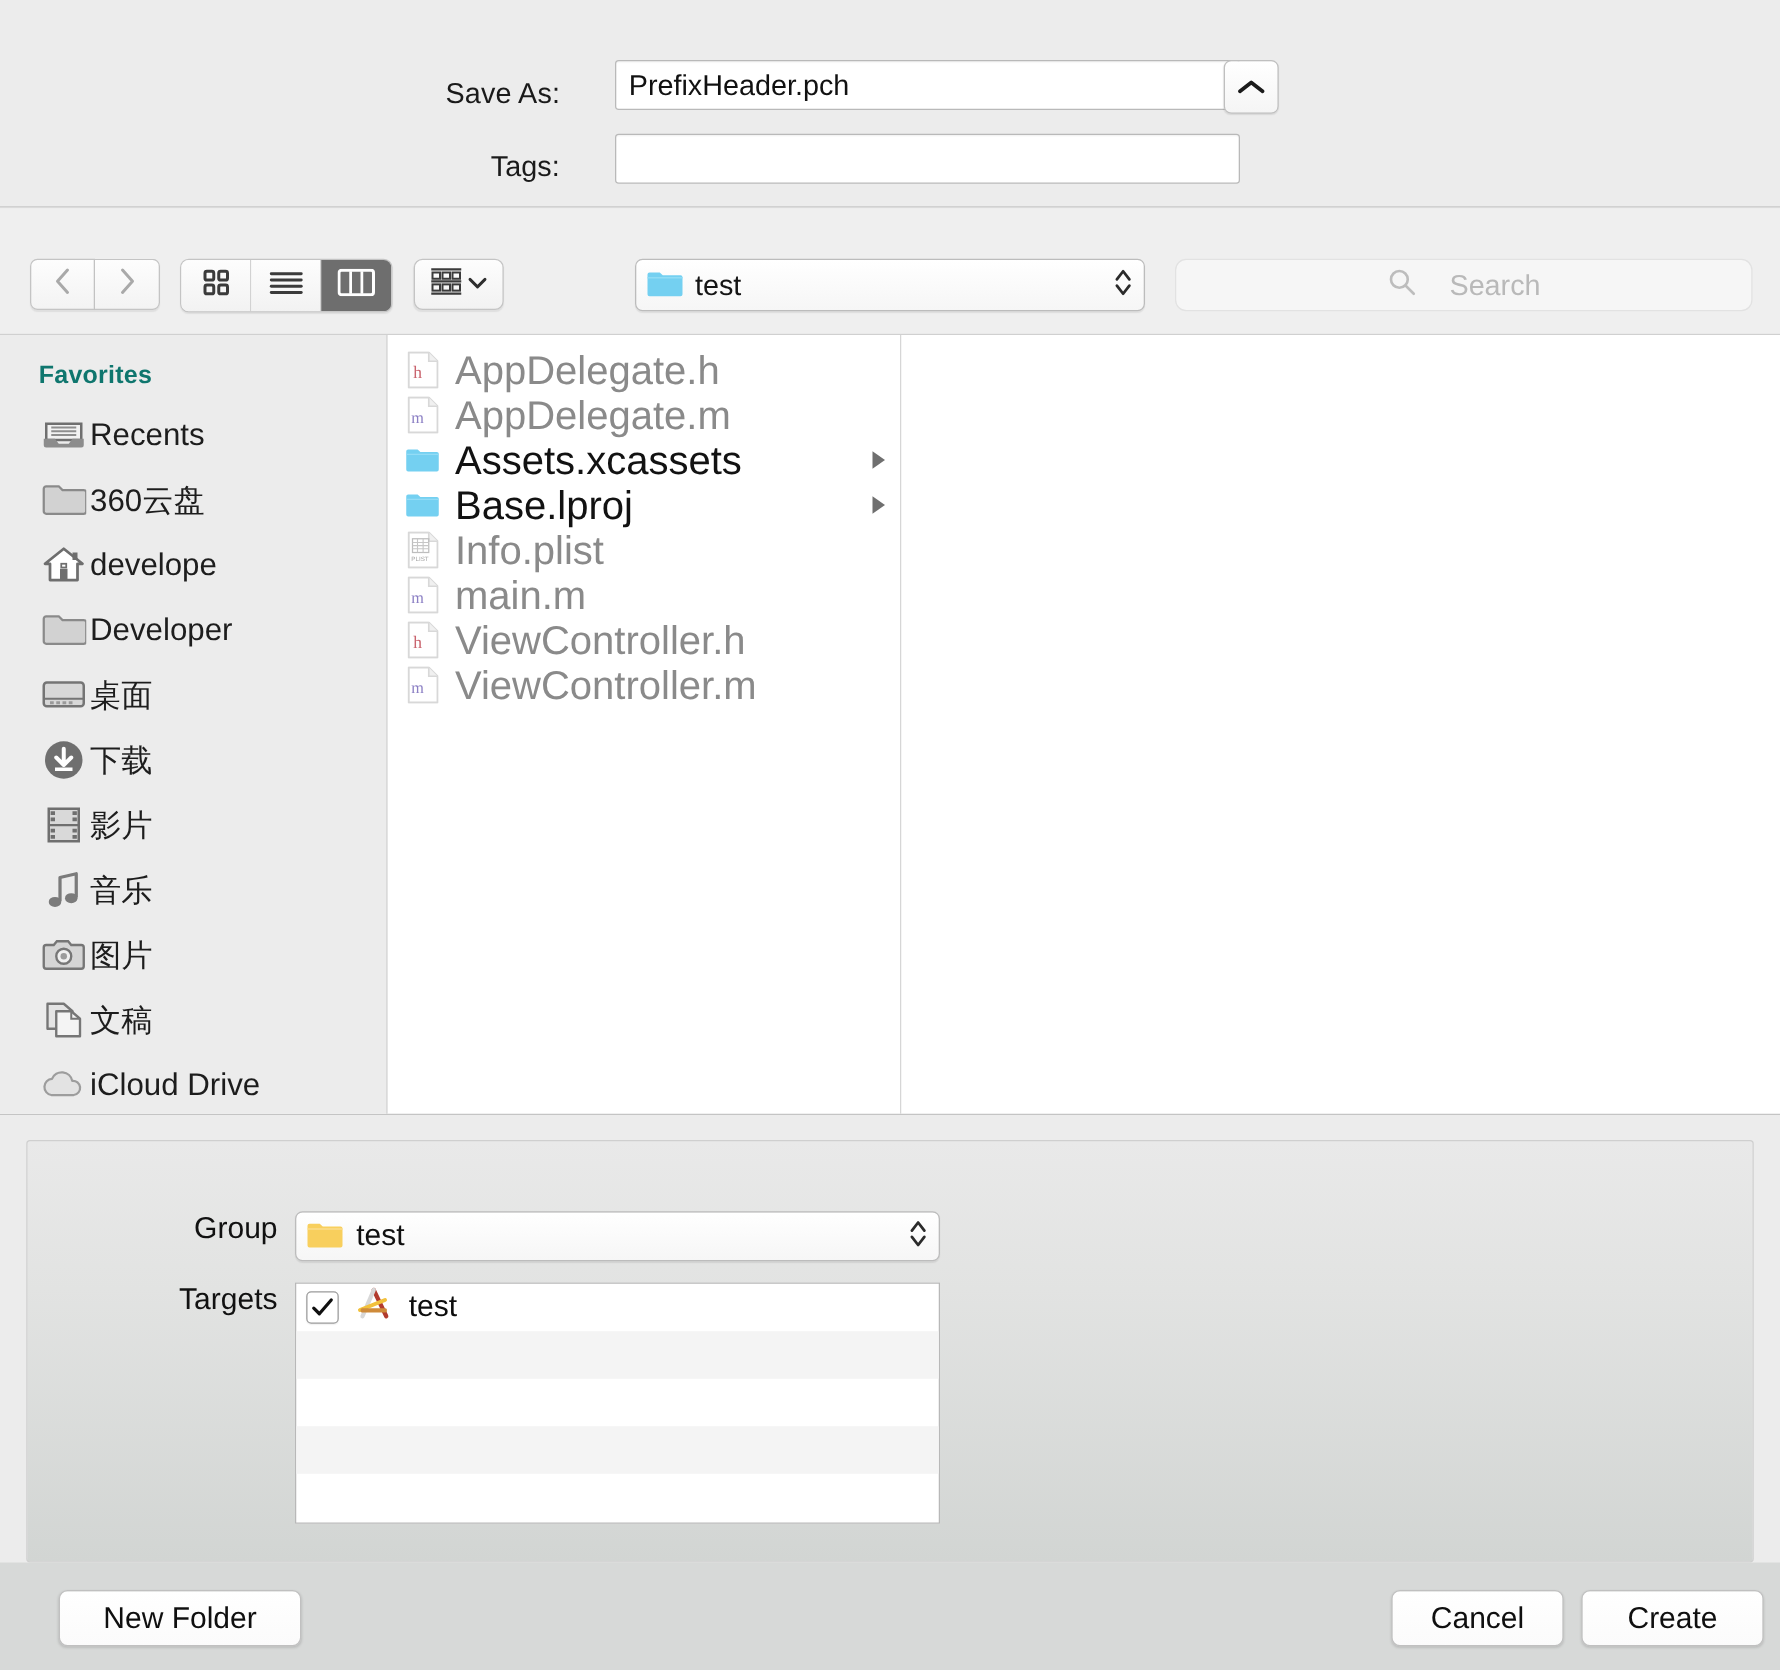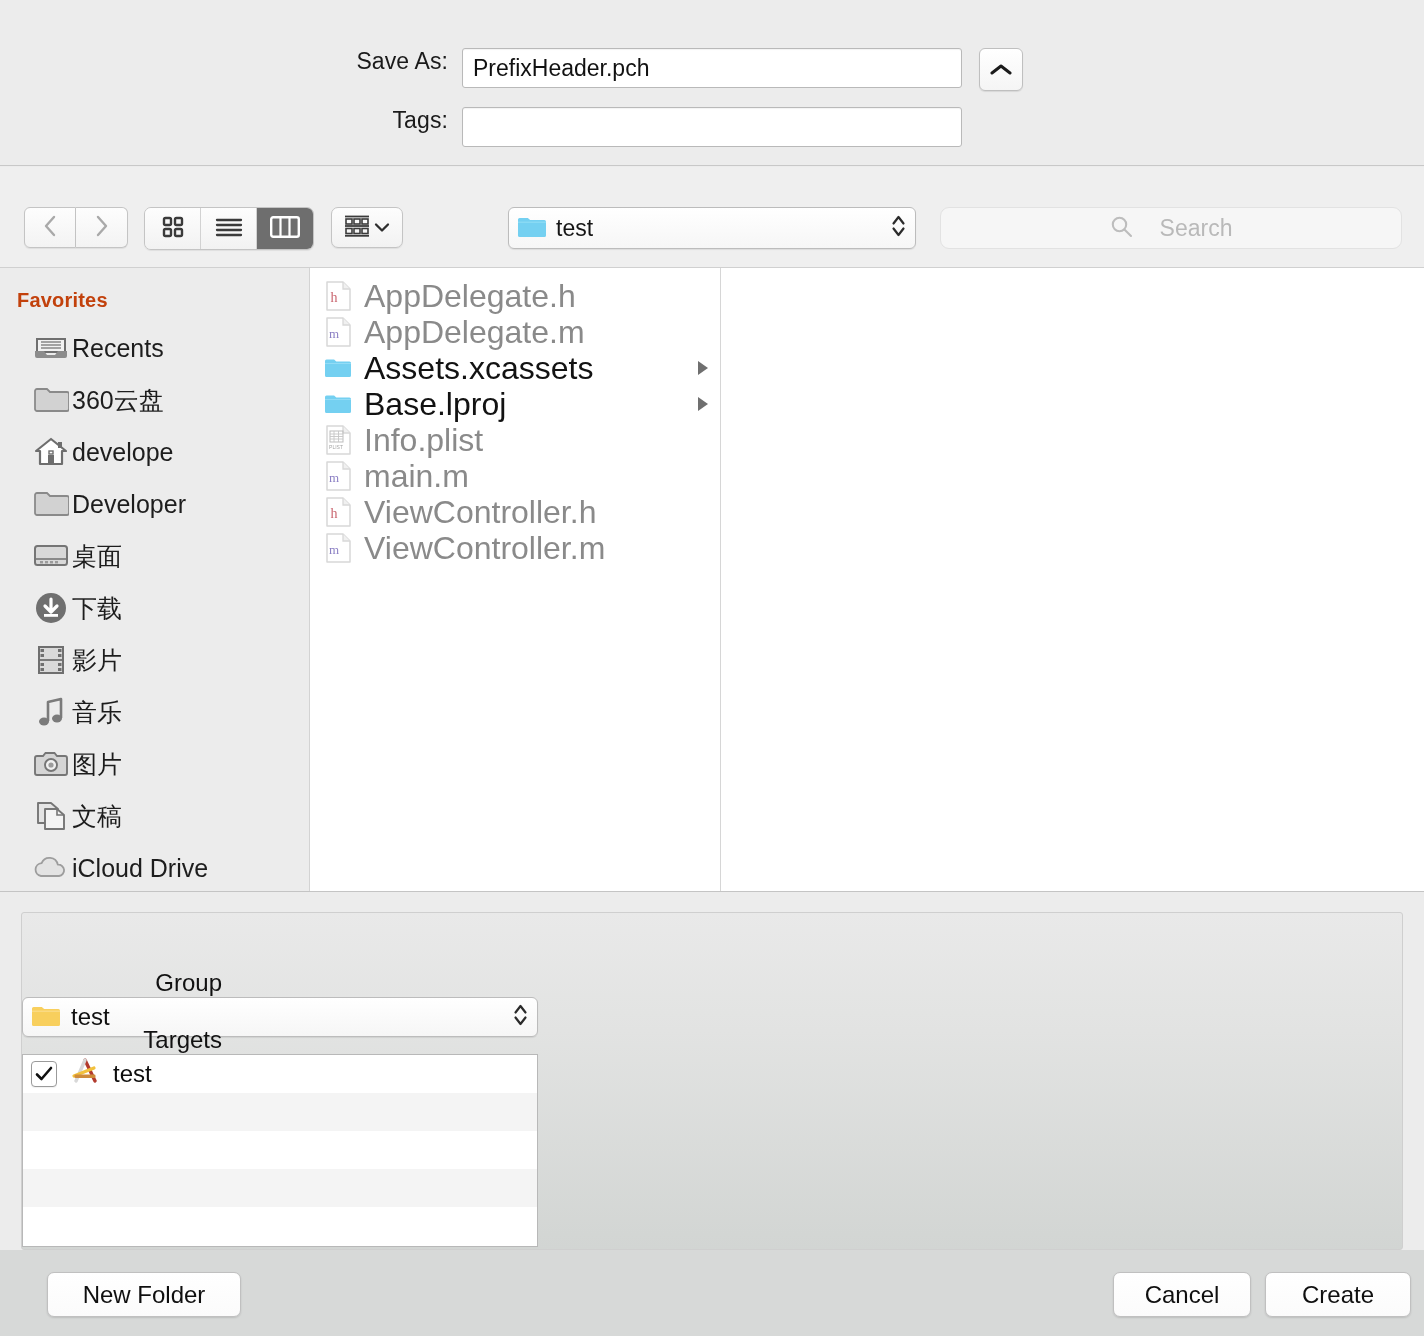--- a/index.html
+++ b/index.html
@@ -10,21 +10,21 @@
     overflow: hidden;
     -webkit-font-smoothing: antialiased;
   }
   .dialog { position: relative; width: 1424px; height: 1336px; background: #ececec; }
 
   
   .save-header {
     position: absolute; left: 0; top: 0; width: 1424px; height: 166px;
     background: #ececec; border-bottom: 1px solid #c8c8c8;
   }
-  .field-row { position: absolute; display: flex; align-items: flex-start; }
+  .field-row { position: absolute; display: flex; align-items: flex-end; gap: 30px; }
   .field-label {
     font-size: 23px; color: #1a1a1a; text-align: right;
     width: 180px; margin-right: 14px; letter-spacing: .1px;
   }
   .text-field {
     background: #fff; border: 1px solid #b9b9b9; border-radius: 3px;
     height: 40px; display: flex; align-items: center;
     padding: 16px 10px; font-size: 23px; color: #111;
     box-shadow: inset 0 1px 1px rgba(0,0,0,.05);
   }
@@ -89,22 +89,22 @@
   .browser {
     position: absolute; left: 0; top: 267px; width: 1424px; height: 625px;
     background: #fff; border-top: 1px solid #d0d0d0; border-bottom: 1px solid #c4c4c4;
     display: flex;
   }
   .sidebar {
     width: 310px; height: 100%; background: #ececec;
     border-right: 1px solid #d3d3d3; padding-top: 21px; overflow: hidden;
   }
   .sb-header {
-    font-size: 20px; font-weight: bold; color: #c2410c;
-    padding-left: 17px; margin-bottom: 10px; letter-spacing: .2px;
+    font-size: 20px; font-weight: bold; color: #0f766e;
+    padding-left: 31px; margin-bottom: 10px; letter-spacing: .2px;
   }
   .sb-item { display: flex; align-items: center; height: 52px; padding-left: 30px; }
   .sb-item .lbl { font-size: 25px; color: #1d1d1d; }
   .sb-icon { width: 42px; height: 34px; display: flex; align-items: center; justify-content: center; flex: none; }
 
   .columns { flex: 1; display: flex; height: 100%; }
   .col1 { width: 411px; border-right: 1px solid #d6d6d6; padding-top: 10px; }
   .col2 { flex: 1; }
   .file-row { display: flex; align-items: center; height: 36px; padding-left: 14px; gap: 12px; position: relative; }
   .file-row .fname { font-size: 32px; color: #8a8a8a; }
@@ -112,21 +112,21 @@
   .file-icon { width: 28px; height: 30px; flex: none; display: flex; align-items: center; justify-content: center; }
   .chevron-right { position: absolute; right: 12px; width: 0; height: 0;
     border-left: 10px solid #6f6f6f; border-top: 7px solid transparent; border-bottom: 7px solid transparent; }
 
   
   .accessory {
     position: absolute; left: 21px; top: 912px; width: 1382px; height: 338px;
     background: linear-gradient(#e9e9e9 0%, #e2e3e2 35%, #d2d5d3 100%);
     border: 1px solid #cfcfcf; border-radius: 3px;
   }
-  .acc-row { position: absolute; display: flex; align-items: flex-start; flex-direction: column; }
+  .acc-row { position: absolute; display: flex; align-items: flex-start; }
   .acc-label { font-size: 24px; color: #111; text-align: right; width: 200px; margin-right: 14px; }
   .group-popup {
     width: 516px; height: 40px; background: linear-gradient(#ffffff,#f6f6f6);
     border: 1px solid #bcbcbc; border-radius: 6px;
     display: flex; align-items: center; padding: 0 8px;
     box-shadow: 0 1px 1px rgba(0,0,0,.08);
   }
   .group-popup .gtext { font-size: 24px; color: #101010; margin-left: 10px; flex: 1; }
 
   .targets-list {

